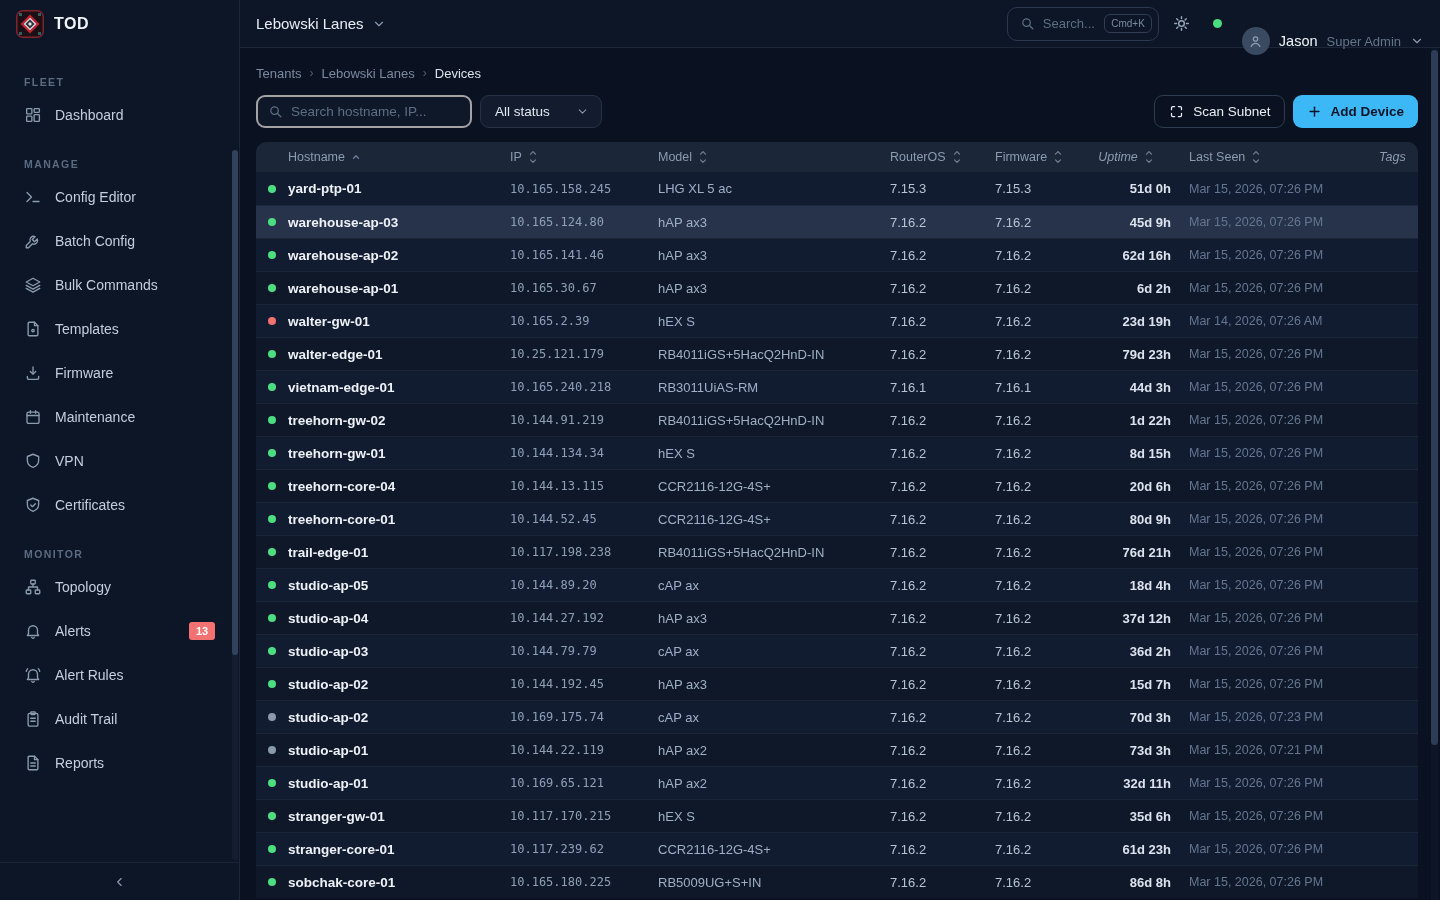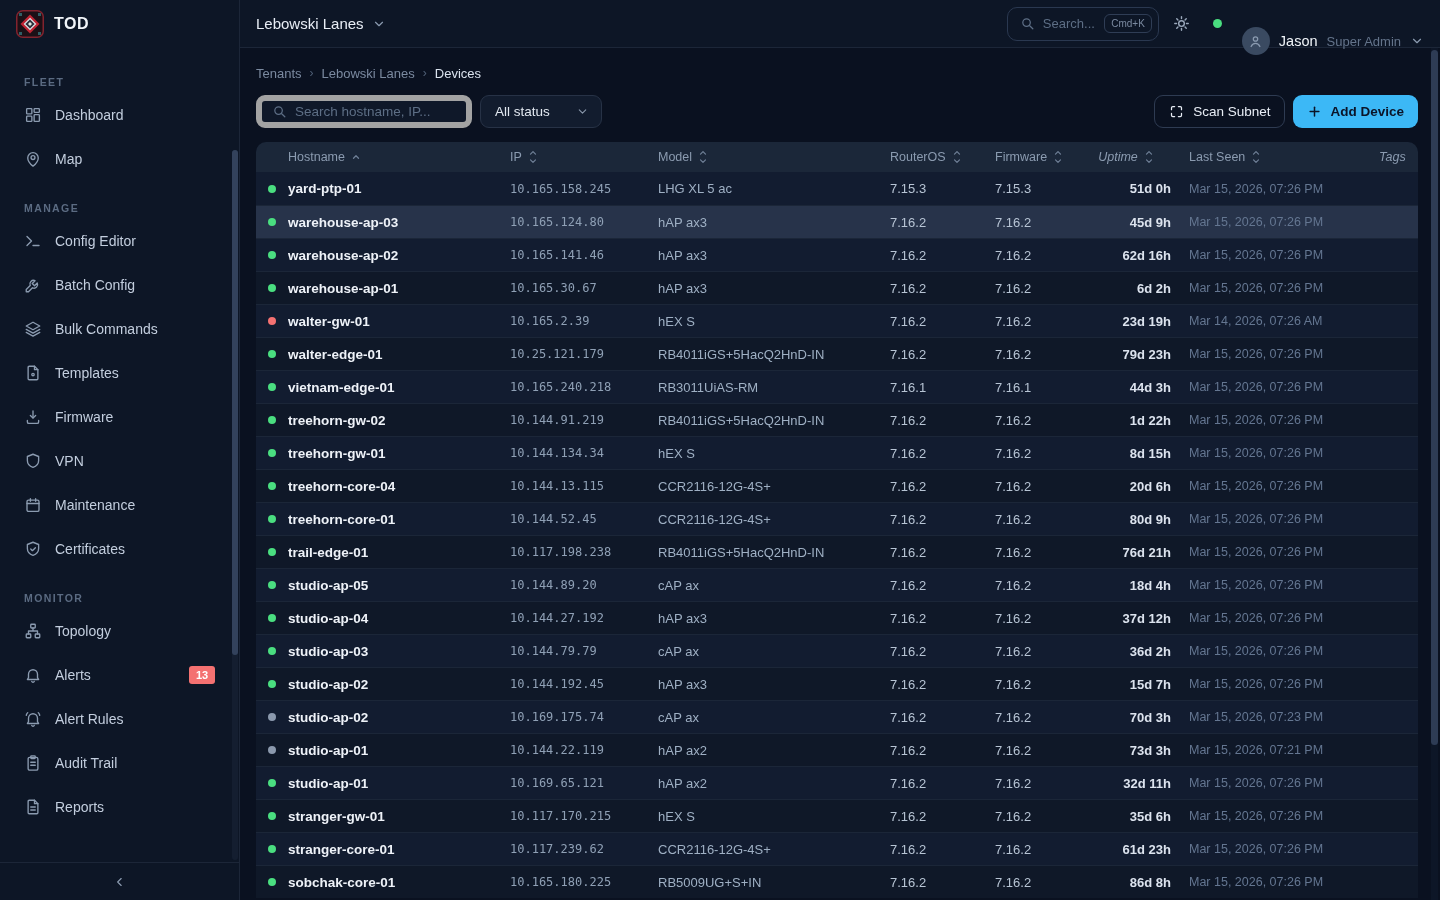--- a/index.html
+++ b/index.html
@@ -74,21 +74,21 @@
   .user-role { font-size:13px; color:#64748b; }
   .user-menu svg { color:#8b9bb0; }
   
   .content { flex:1; padding:14px 22px 0 16px; min-width:0; position:relative; }
   .breadcrumb { display:flex; align-items:flex-start; gap:8px; font-size:13px; padding:4px 0 14px 0; }
   .crumb { color:#7b8aa0; cursor:pointer; }
   .crumb.current { color:#dbe3ee; cursor:default; }
   .crumb-sep { color:#4f5f76; font-size:12px; }
   .toolbar { display:flex; align-items:center; gap:8px; margin-bottom:14px; }
   .search-box {
-    width:216px; height:33px; background:#0f1829; border:6px solid #a3a3a3; border-radius:9px;
+    width:216px; height:33px; background:#0f1829; border:2px solid #a3a3a3; border-radius:9px;
     display:flex; align-items:center; gap:8px; padding:0 10px; color:#5d6e85;
   }
   .search-box input {
     background:transparent; border:none; outline:none; color:#dbe3ee; font-size:13.5px; width:100%;
     font-family:"Liberation Sans", sans-serif;
   }
   .search-box input::placeholder { color:#5d6e85; }
   .status-filter {
     height:33px; background:#121c2e; border:1px solid #273246; border-radius:9px;
     display:flex; align-items:center; gap:26px; padding:0 12px 0 14px; font-size:13.5px; color:#e2e8f0; cursor:pointer;
@@ -164,29 +164,20 @@
           <span class="nav-icon">
             <svg viewBox="0 0 24 24" fill="none" stroke="currentColor" stroke-width="1.8" stroke-linecap="round" stroke-linejoin="round">
               <rect x="3.5" y="3.5" width="7" height="7" rx="1"></rect>
               <rect x="13.5" y="3.5" width="7" height="5" rx="1"></rect>
               <rect x="13.5" y="11.5" width="7" height="9" rx="1"></rect>
               <rect x="3.5" y="13.5" width="7" height="7" rx="1"></rect>
             </svg>
           </span>
           <span>Dashboard</span>
         </div>
-        <div class="side-item">
-          <span class="nav-icon">
-            <svg viewBox="0 0 24 24" fill="none" stroke="currentColor" stroke-width="1.8" stroke-linecap="round" stroke-linejoin="round">
-              <path d="M12 21.5s-7-5.6-7-11a7 7 0 1 1 14 0c0 5.4-7 11-7 11z"></path>
-              <circle cx="12" cy="10" r="2.6"></circle>
-            </svg>
-          </span>
-          <span>Map</span>
-        </div>
         <div class="side-section-label">MANAGE</div>
         <div class="side-item">
           <span class="nav-icon">
             <svg viewBox="0 0 24 24" fill="none" stroke="currentColor" stroke-width="1.8" stroke-linecap="round" stroke-linejoin="round">
               <polyline points="4 6 10 12 4 18"></polyline>
               <line x1="12" y1="18" x2="20" y2="18"></line>
             </svg>
           </span>
           <span>Config Editor</span>
         </div>
@@ -220,39 +211,39 @@
         </div>
         <div class="side-item">
           <span class="nav-icon">
             <svg viewBox="0 0 24 24" fill="none" stroke="currentColor" stroke-width="1.8" stroke-linecap="round" stroke-linejoin="round">
               <path d="M12 4v9"></path>
               <polyline points="8.5 10 12 13.5 15.5 10"></polyline>
               <path d="M4.5 16.5v2a2 2 0 0 0 2 2h11a2 2 0 0 0 2-2v-2"></path>
             </svg>
           </span>
           <span>Firmware</span>
-        </div>
-        <div class="side-item">
-          <span class="nav-icon">
-            <svg viewBox="0 0 24 24" fill="none" stroke="currentColor" stroke-width="1.8" stroke-linecap="round" stroke-linejoin="round">
-              <path d="M12 3l7.5 3v5.2c0 4.6-3.1 7.7-7.5 9.3-4.4-1.6-7.5-4.7-7.5-9.3V6z"></path>
-            </svg>
-          </span>
-          <span>VPN</span>
         </div>
         <div class="side-item">
           <span class="nav-icon">
             <svg viewBox="0 0 24 24" fill="none" stroke="currentColor" stroke-width="1.8" stroke-linecap="round" stroke-linejoin="round">
               <rect x="4" y="5.5" width="16" height="15" rx="2"></rect>
               <line x1="4" y1="10" x2="20" y2="10"></line>
               <line x1="8.5" y1="3.5" x2="8.5" y2="7"></line>
               <line x1="15.5" y1="3.5" x2="15.5" y2="7"></line>
             </svg>
           </span>
           <span>Maintenance</span>
+        </div>
+        <div class="side-item">
+          <span class="nav-icon">
+            <svg viewBox="0 0 24 24" fill="none" stroke="currentColor" stroke-width="1.8" stroke-linecap="round" stroke-linejoin="round">
+              <path d="M12 3l7.5 3v5.2c0 4.6-3.1 7.7-7.5 9.3-4.4-1.6-7.5-4.7-7.5-9.3V6z"></path>
+            </svg>
+          </span>
+          <span>VPN</span>
         </div>
         <div class="side-item">
           <span class="nav-icon">
             <svg viewBox="0 0 24 24" fill="none" stroke="currentColor" stroke-width="1.8" stroke-linecap="round" stroke-linejoin="round">
               <path d="M12 3l7.5 3v5.2c0 4.6-3.1 7.7-7.5 9.3-4.4-1.6-7.5-4.7-7.5-9.3V6z"></path>
               <polyline points="9 12 11.2 14.2 15.2 10.2"></polyline>
             </svg>
           </span>
           <span>Certificates</span>
         </div>

